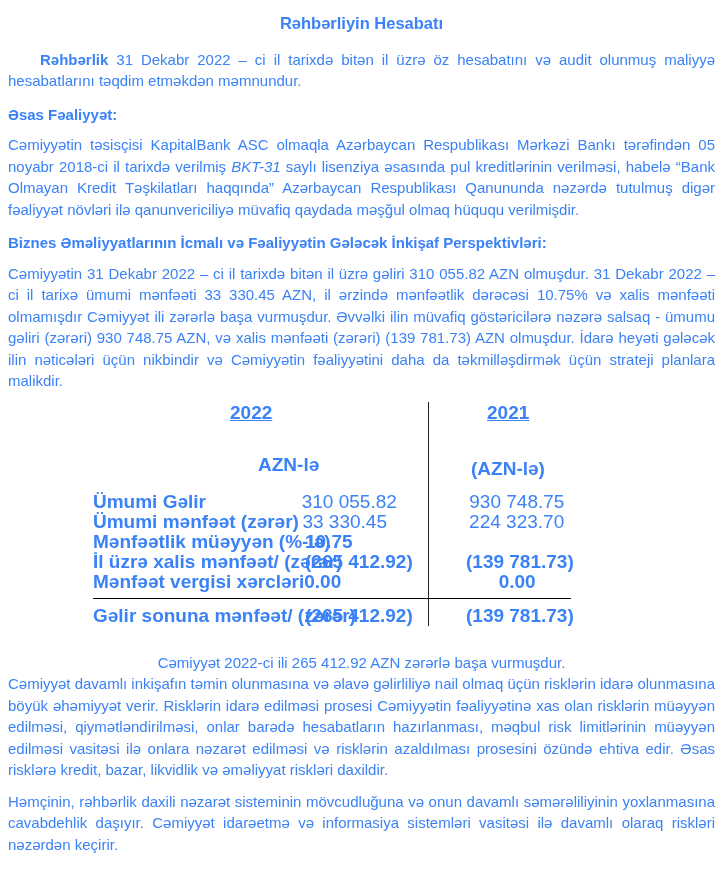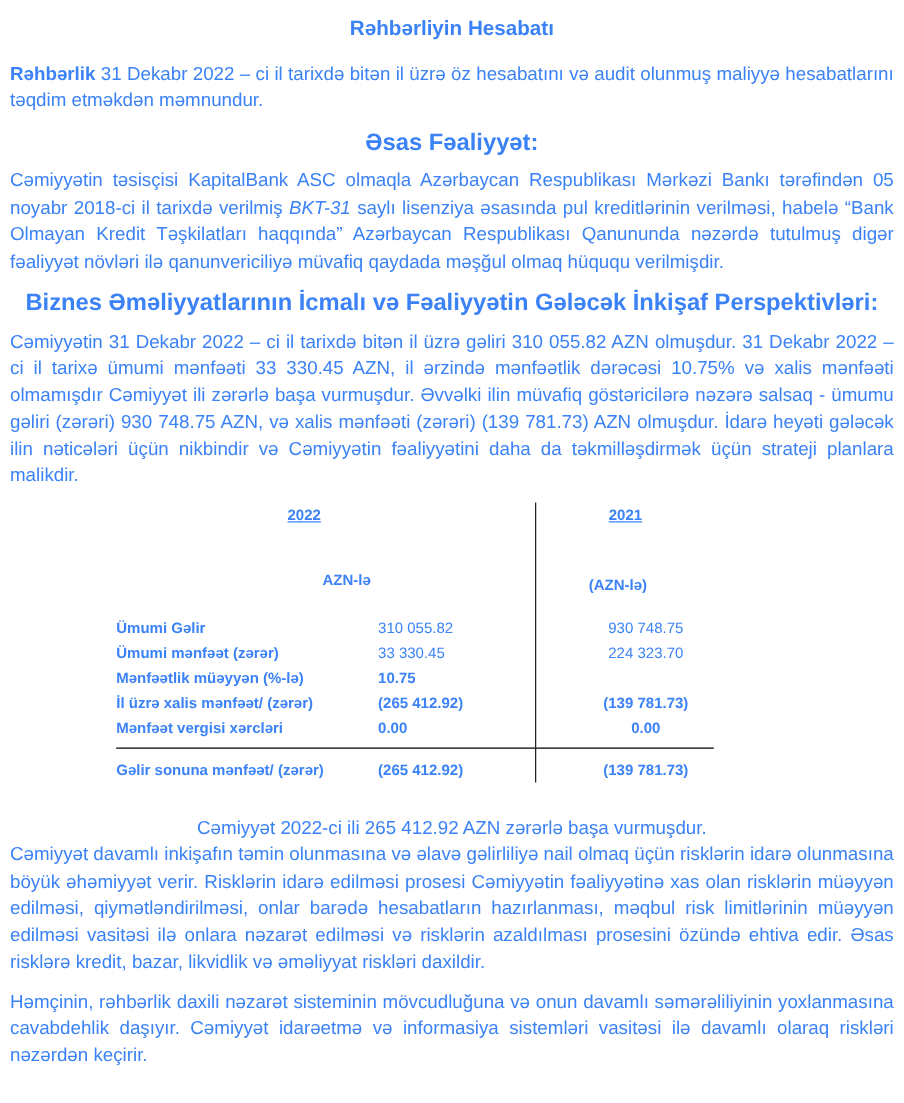--- a/index.html
+++ b/index.html
@@ -19,34 +19,33 @@
   .doc-title {
     text-align: center;
     font-weight: bold;
     font-size: 16.5px;
     margin-bottom: 14px;
   }
   p.body-par {
     text-align: justify;
     margin-bottom: 10px;
   }
-  .b { font-weight: bold; }
+  .b { font-weight: bold; margin-left: 32px; }
   .i { font-style: italic; }
   .sec-heading {
-    text-align: center;
     font-weight: bold;
-    font-size: 19px;
+    font-size: 15px;
     margin: 12px 0 9px 0;
   }
   
   .fin-table {
     position: relative;
     margin: 10px 0 0 85px;
     width: 478px;
-    font-size: 12px;
+    font-size: 19px;
   }
   .vline {
     position: absolute;
     left: 335px;
     top: 0;
     bottom: 2px;
     width: 1px;
     background: #222222;
   }
   .ft-head { position: relative; height: 52px; }

